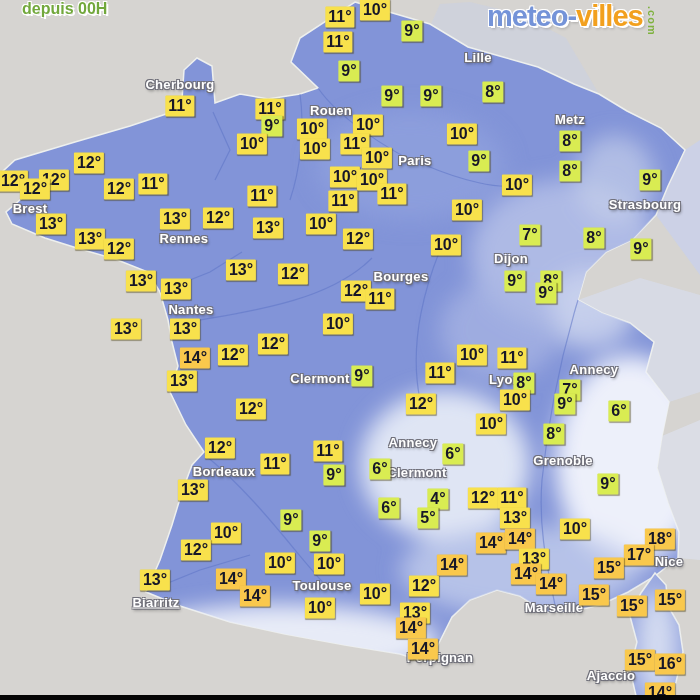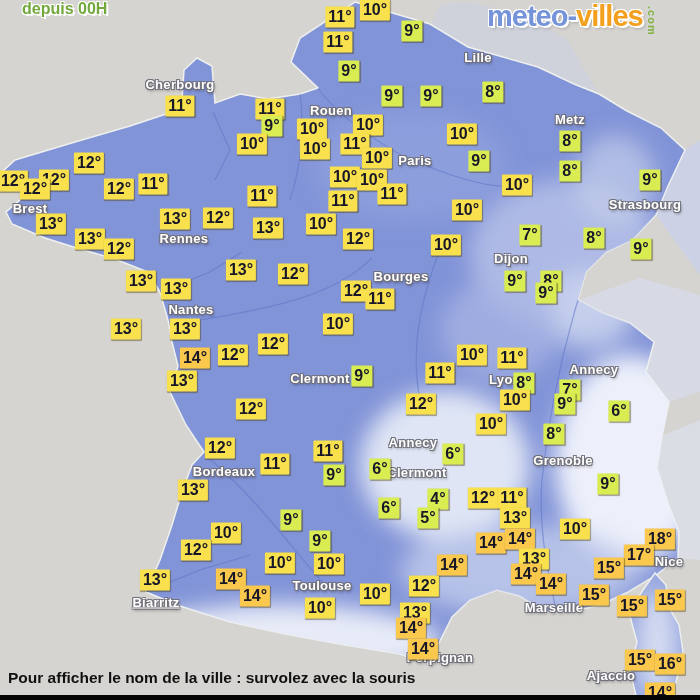--- a/index.html
+++ b/index.html
@@ -251,16 +251,15 @@
   <div class="header">
     <div class="subtitle">depuis 00H</div>
   </div>
 
   <div class="logo">
     <span class="l1">meteo-</span><span class="l2">villes</span>
     <span class="l3">.com</span>
   </div>
 
 
-  <div class="footer">Pour afficher le nom de la ville : survolez avec la souris</div>
   <div class="bottom-bar"></div>
 
 </div>
 
 </body></html>

